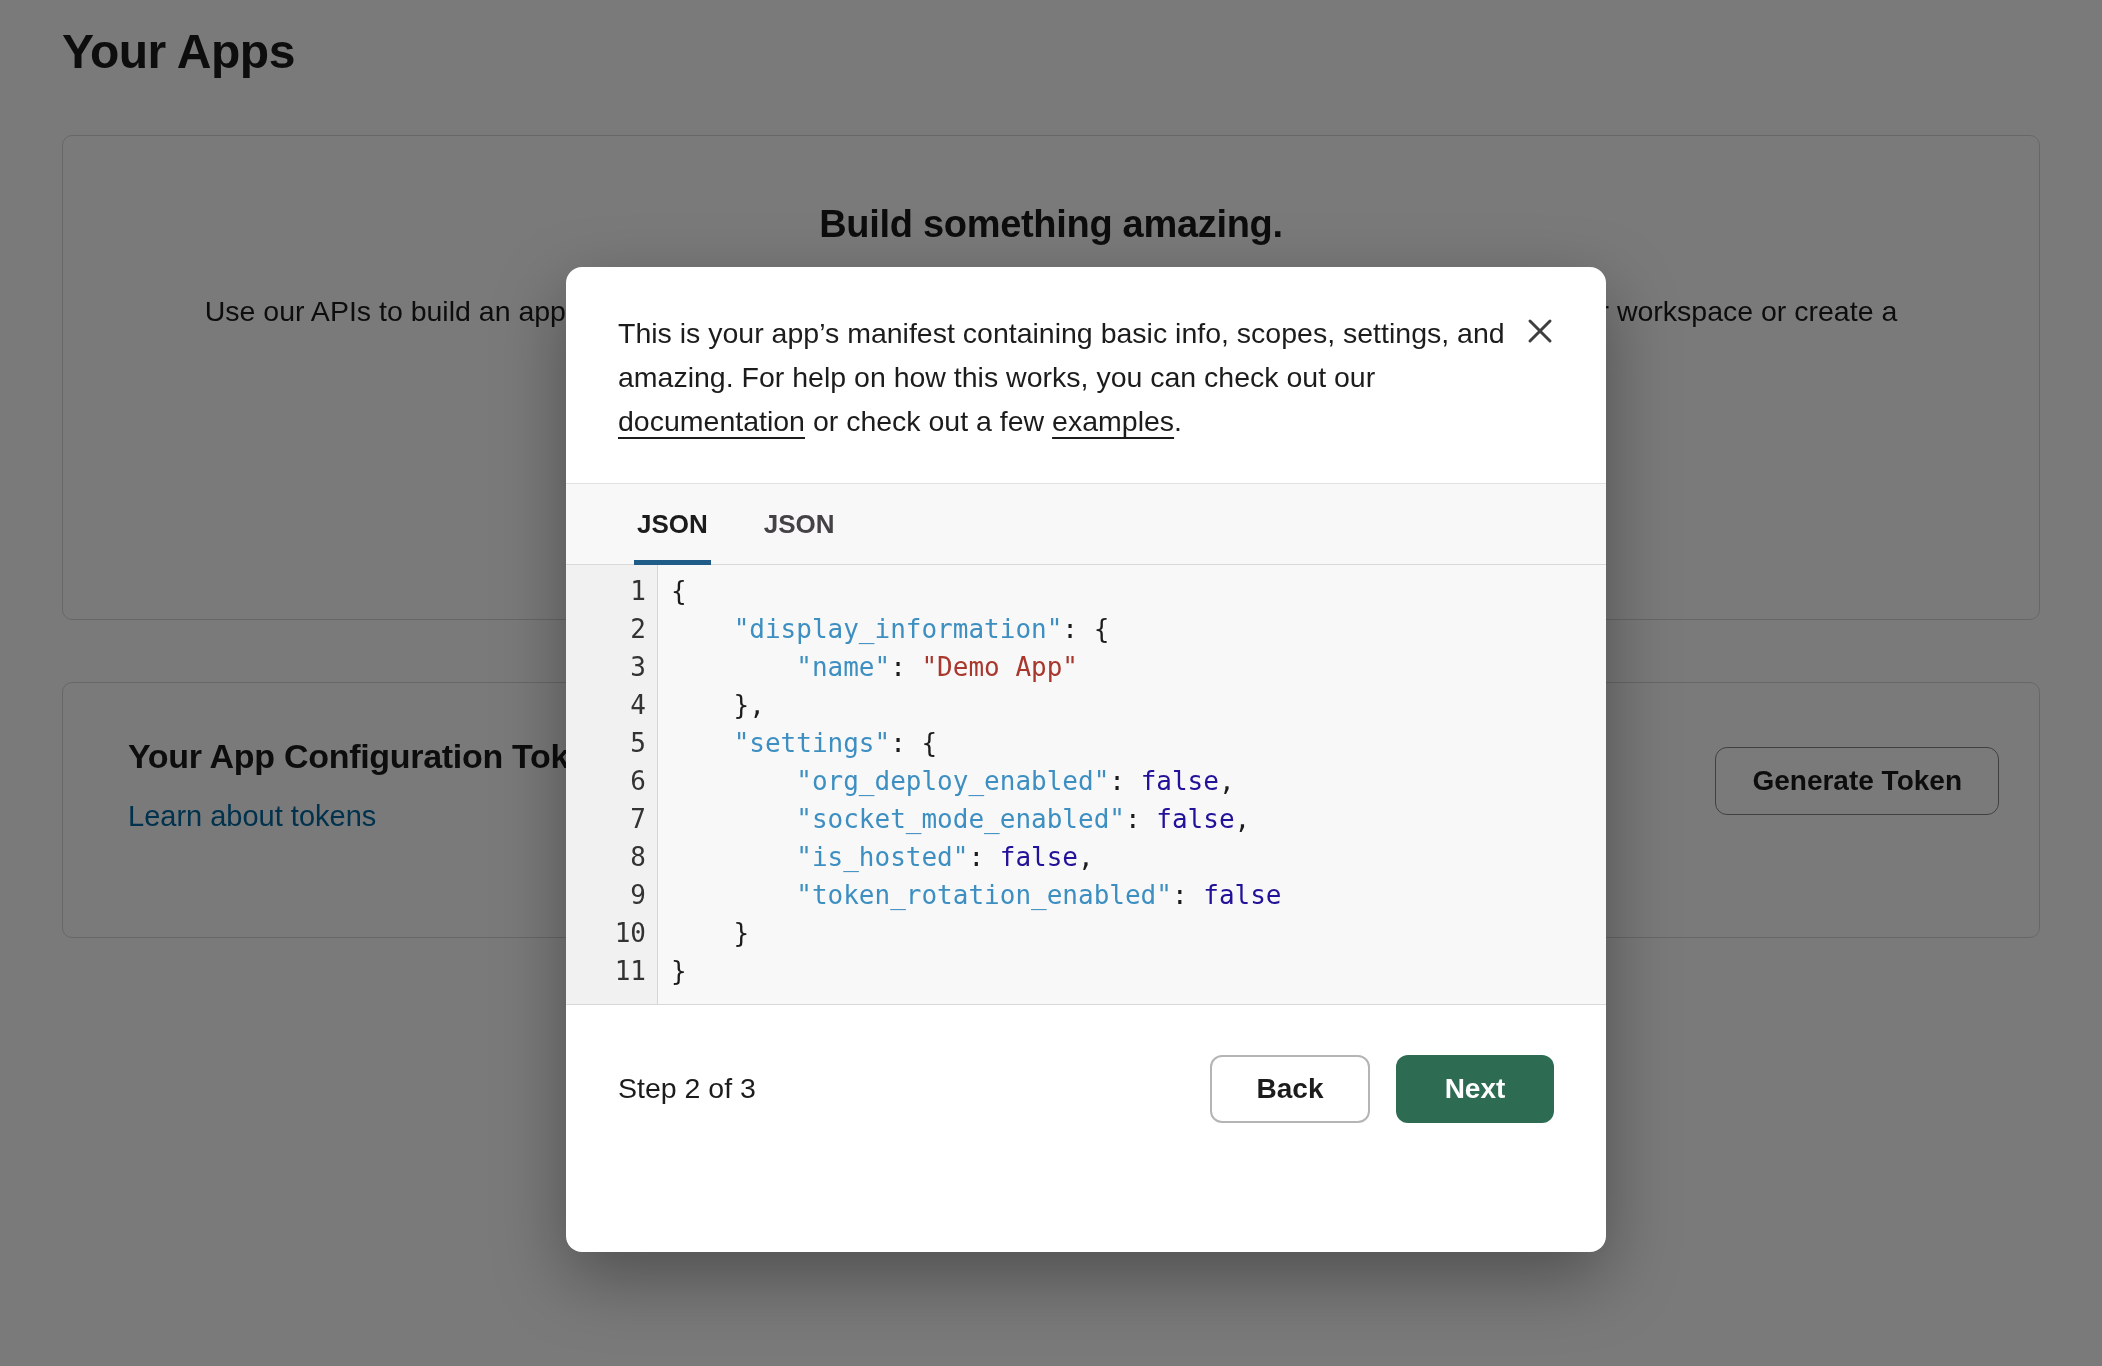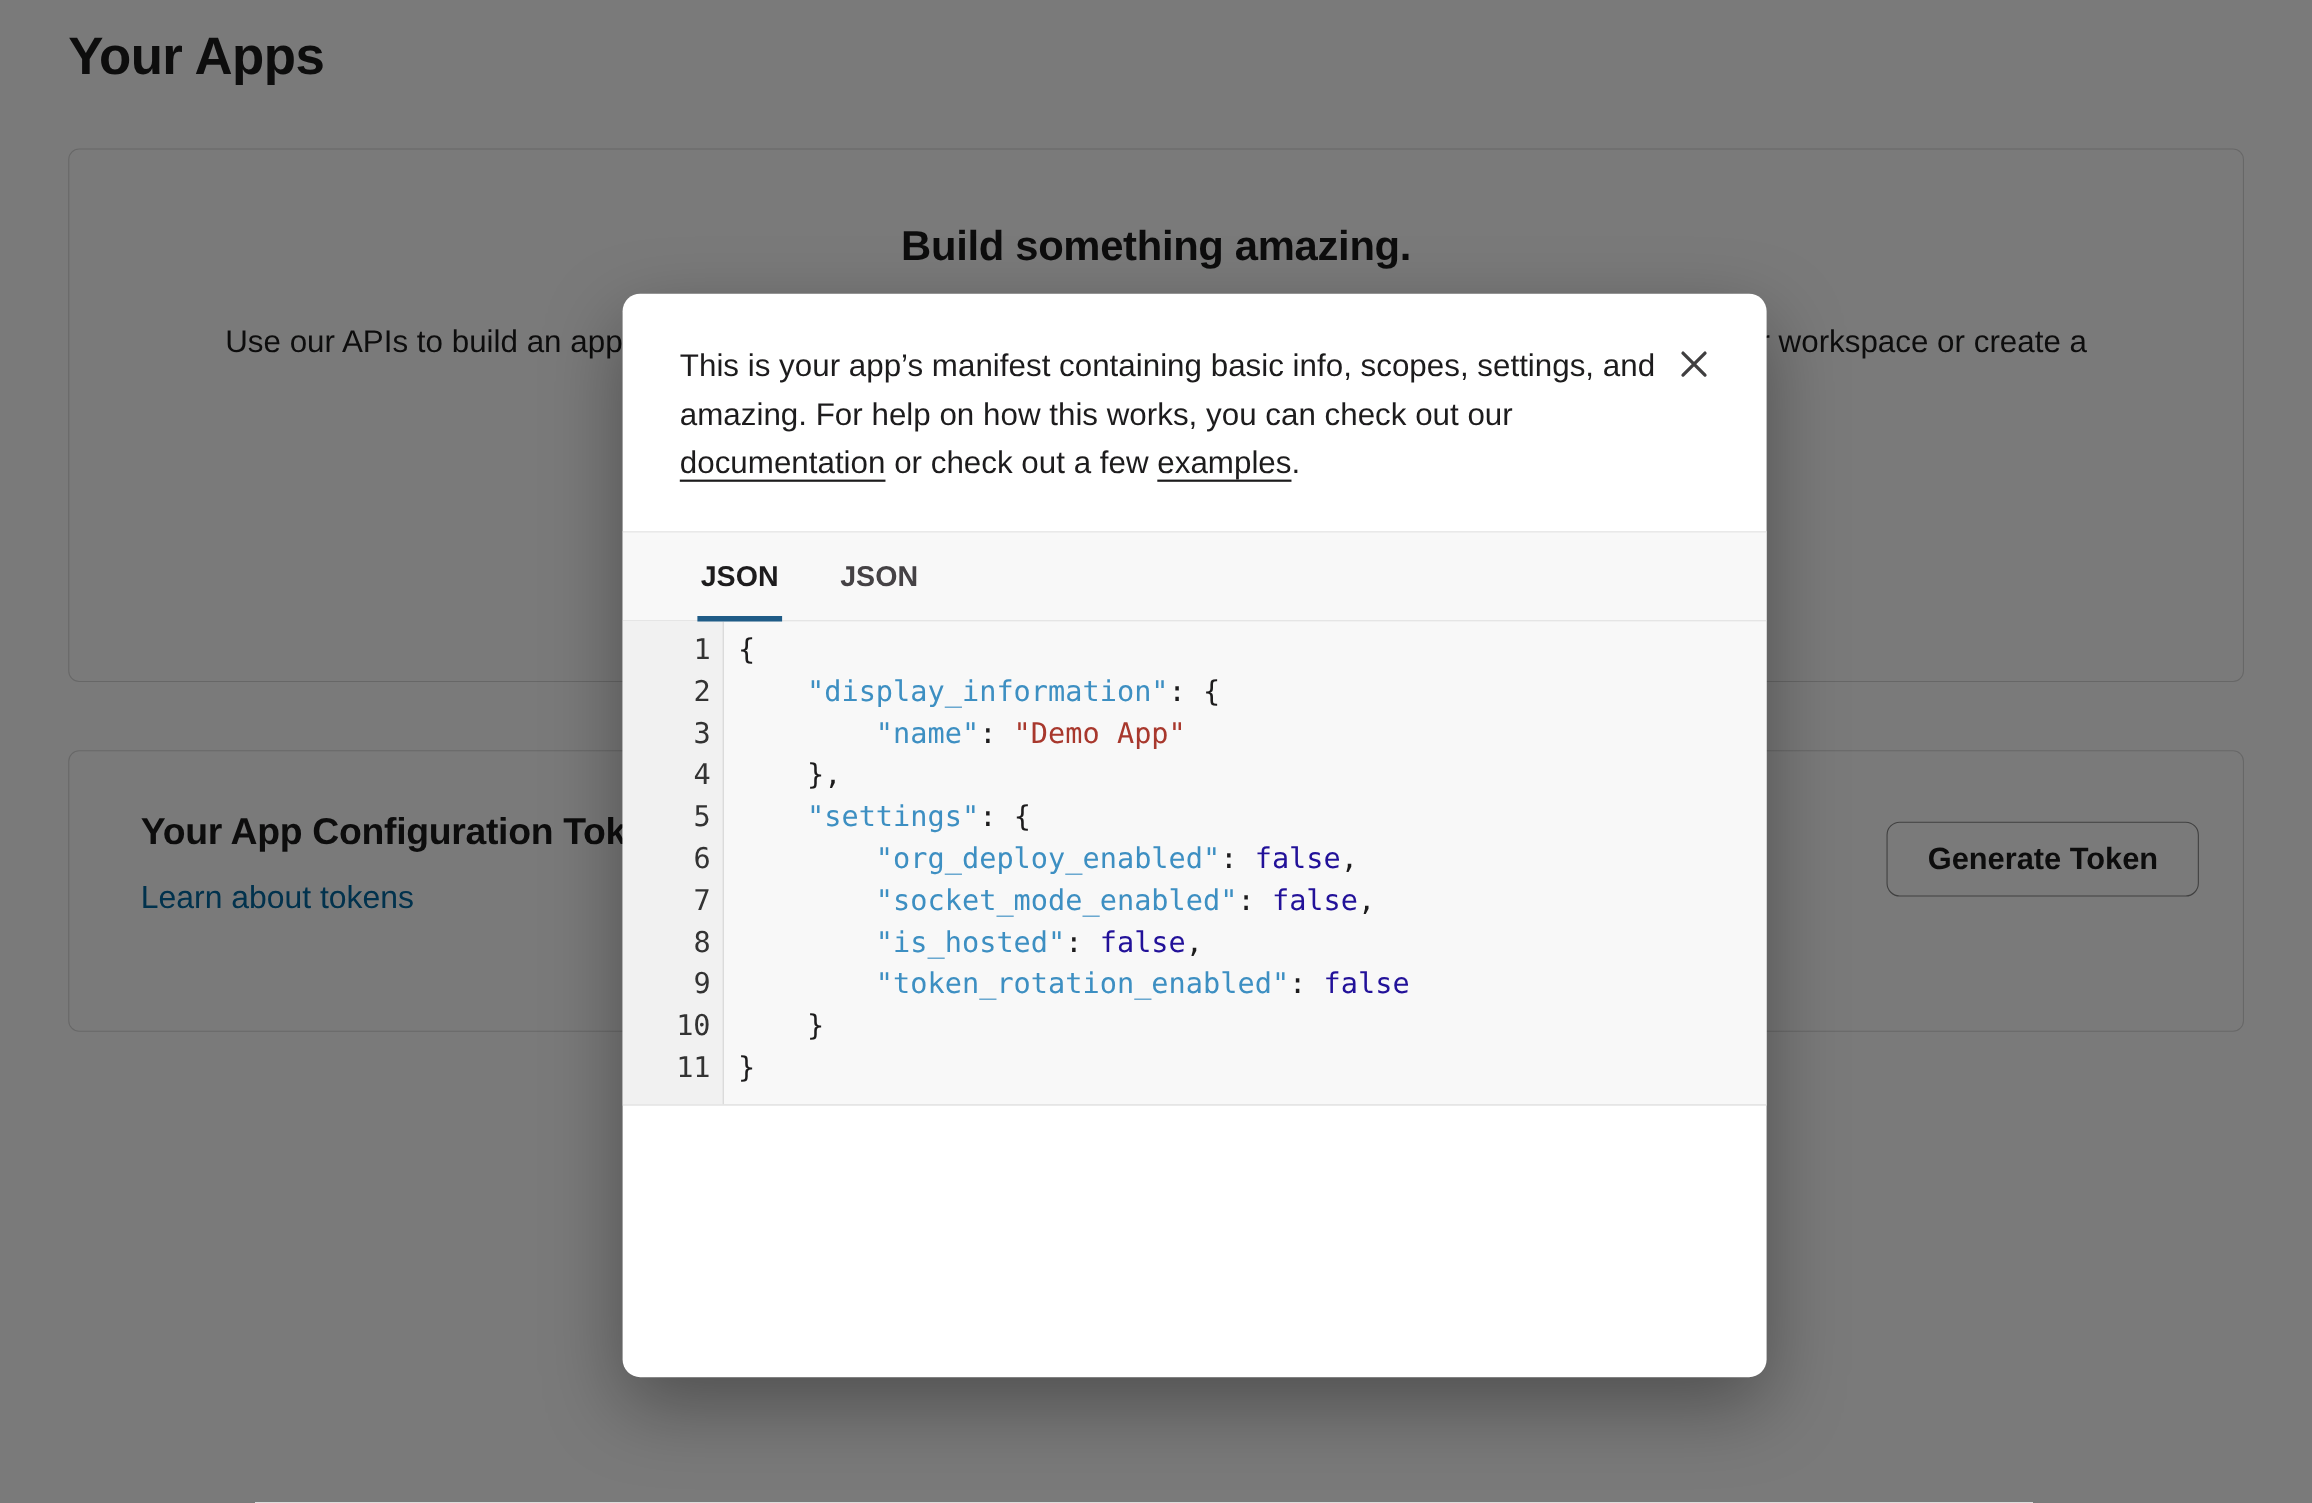--- a/index.html
+++ b/index.html
@@ -159,15 +159,20 @@
           <div>6</div>
           <div>7</div>
           <div>8</div>
           <div>9</div>
           <div>10</div>
           <div>11</div>
         </div>
       <div class="code-content"><div><span class="tk-p">{</span></div><div><span class="tk-p">    </span><span class="tk-k">"display_information"</span><span class="tk-p">: {</span></div><div><span class="tk-p">        </span><span class="tk-k">"name"</span><span class="tk-p">: </span><span class="tk-s">"Demo App"</span></div><div><span class="tk-p">    },</span></div><div><span class="tk-p">    </span><span class="tk-k">"settings"</span><span class="tk-p">: {</span></div><div><span class="tk-p">        </span><span class="tk-k">"org_deploy_enabled"</span><span class="tk-p">: </span><span class="tk-b">false</span><span class="tk-p">,</span></div><div><span class="tk-p">        </span><span class="tk-k">"socket_mode_enabled"</span><span class="tk-p">: </span><span class="tk-b">false</span><span class="tk-p">,</span></div><div><span class="tk-p">        </span><span class="tk-k">"is_hosted"</span><span class="tk-p">: </span><span class="tk-b">false</span><span class="tk-p">,</span></div><div><span class="tk-p">        </span><span class="tk-k">"token_rotation_enabled"</span><span class="tk-p">: </span><span class="tk-b">false</span></div><div><span class="tk-p">    }</span></div><div><span class="tk-p">}</span></div></div>
     </div>
 
+    <div class="modal-footer">
+      <div class="step">Step 2 of 3</div>
+      <button class="btn btn-back">Back</button>
+      <button class="btn btn-next">Next</button>
+    </div>
   </div>
 
 </div>
 
 </body></html>

